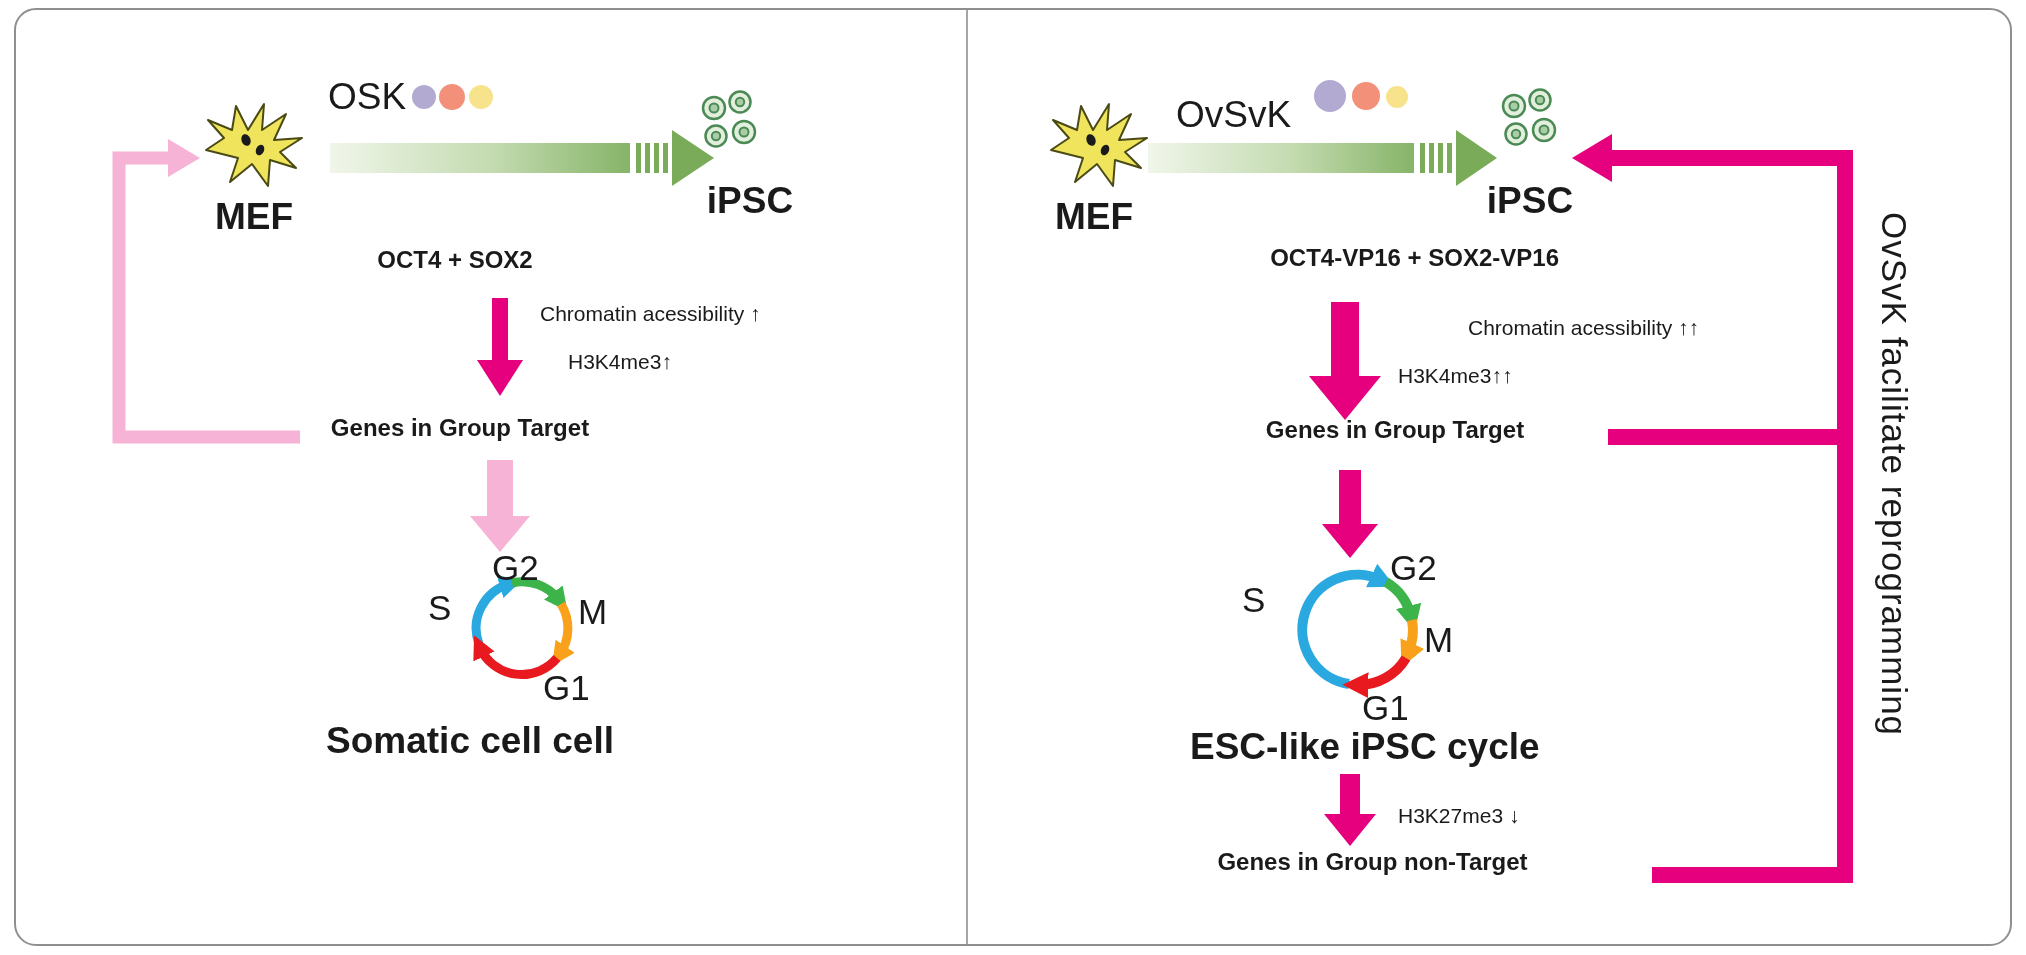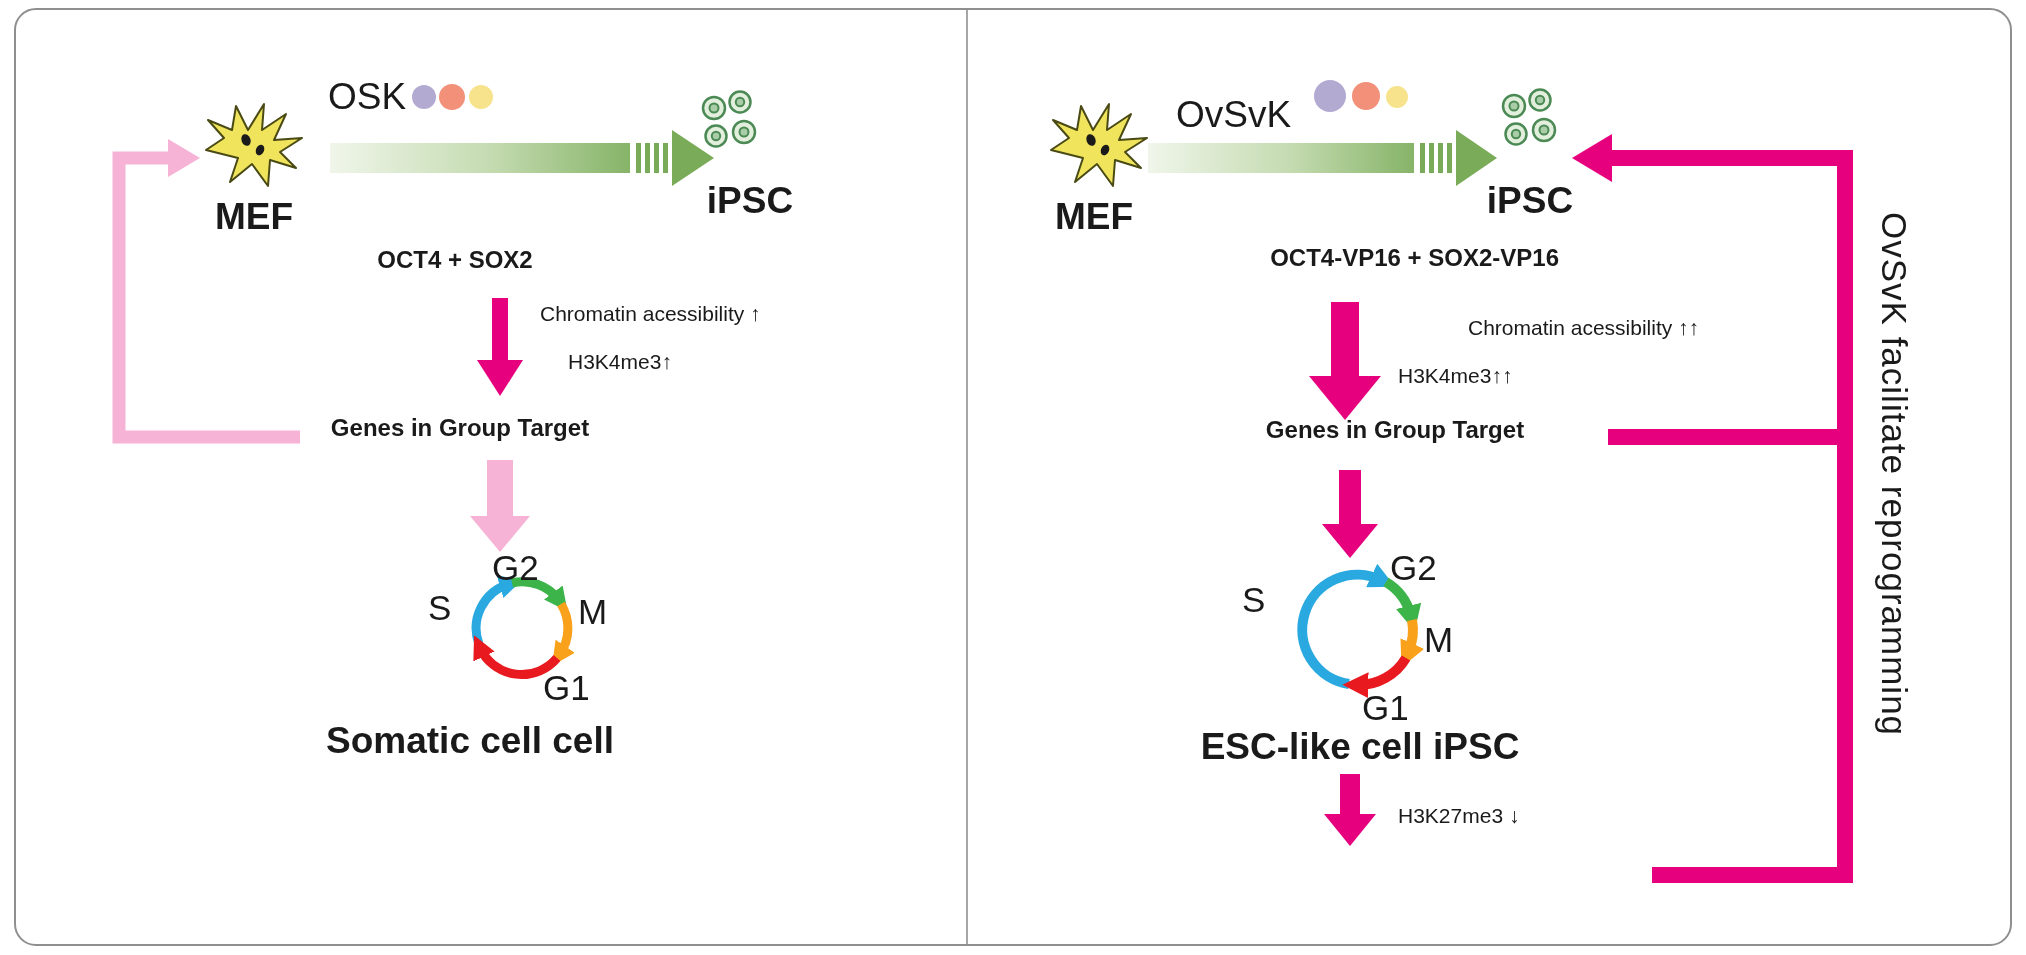--- a/index.html
+++ b/index.html
@@ -168,17 +168,18 @@
   <div class="t" style="left:1176px;top:74px;margin-top:20px;">OvSvK</div>
   <div class="t c" style="left:1474px;top:180px;width:112px;">iPSC</div>
   <div class="t c eq" style="left:1089px;top:244px;width:470px;text-align:right;">OCT4-VP16 + SOX2-VP16</div>
   <div class="t small" style="left:1468px;top:316px;">Chromatin acessibility ↑↑</div>
   <div class="t small" style="left:1398px;top:364px;">H3K4me3↑↑</div>
   <div class="t c eq" style="left:1185px;top:416px;width:420px;">Genes in Group Target</div>
   <div class="t cyc" style="left:1390px;top:548px;">G2</div>
   <div class="t cyc" style="left:1424px;top:620px;">M</div>
   <div class="t cyc" style="left:1362px;top:688px;">G1</div>
   <div class="t cyc" style="left:1242px;top:580px;">S</div>
-  <div class="t c" style="left:1190px;top:726px;width:340px;">ESC-like cell iPSC</div>
+  <div class="t c" style="left:1190px;top:726px;width:340px;">ESC-like iPSC cycle</div>
   <div class="t small" style="left:1398px;top:804px;">H3K27me3 ↓</div>
+  <div class="t c eq" style="left:1140px;top:848px;width:465px;">Genes in Group non-Target</div>
   <div class="t vert" style="left:1874px;top:212px;">OvSvK facilitate reprogramming</div>
 
 </div>
 
 </body></html>

